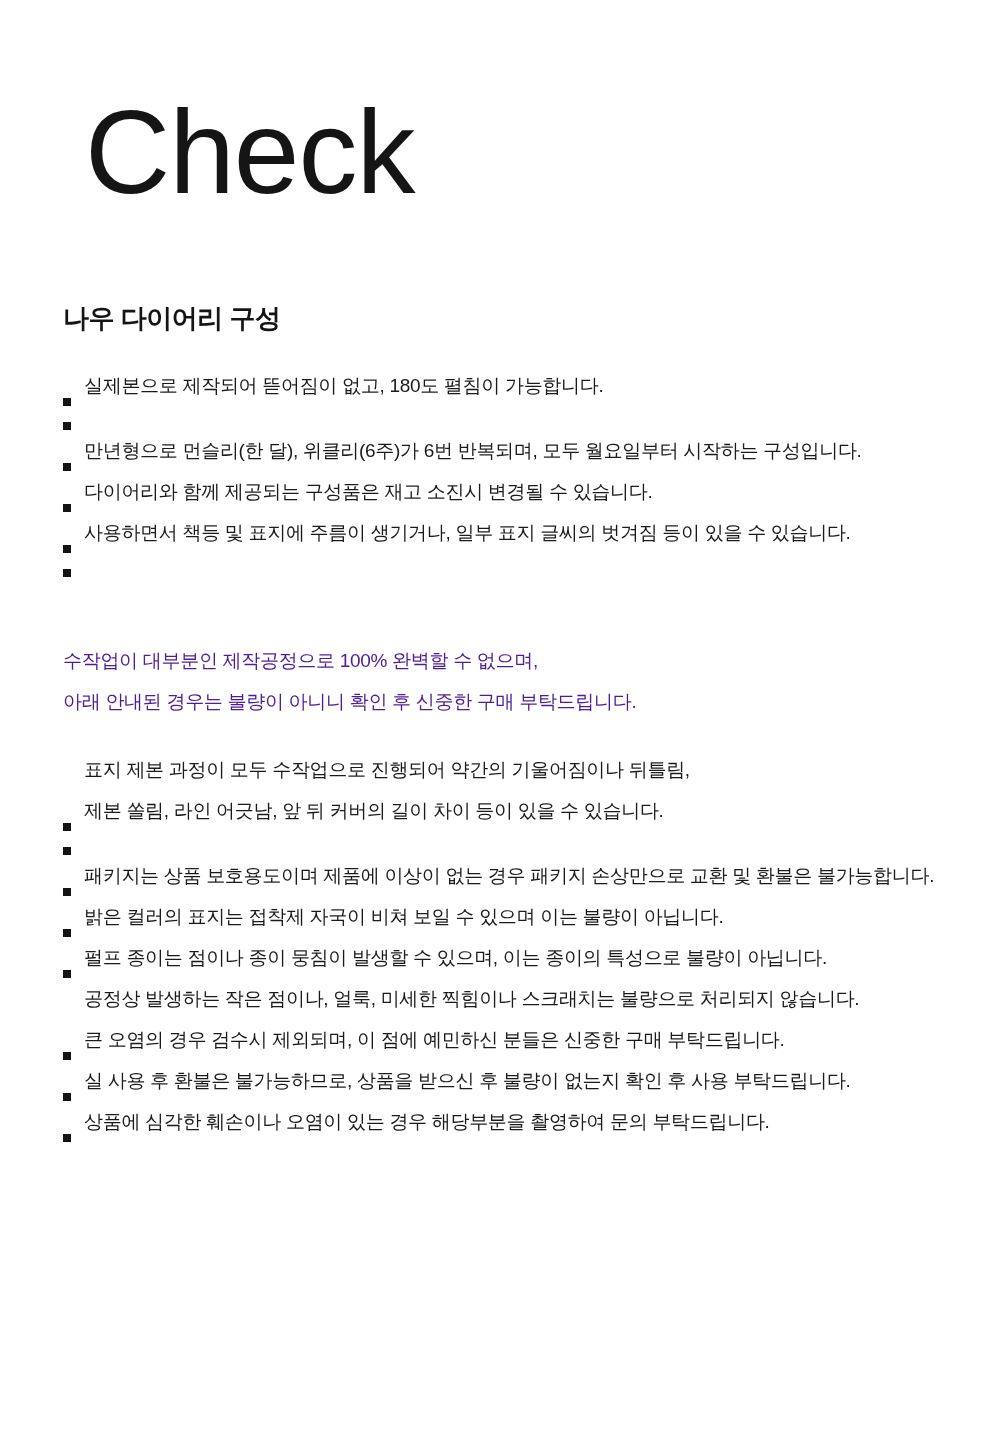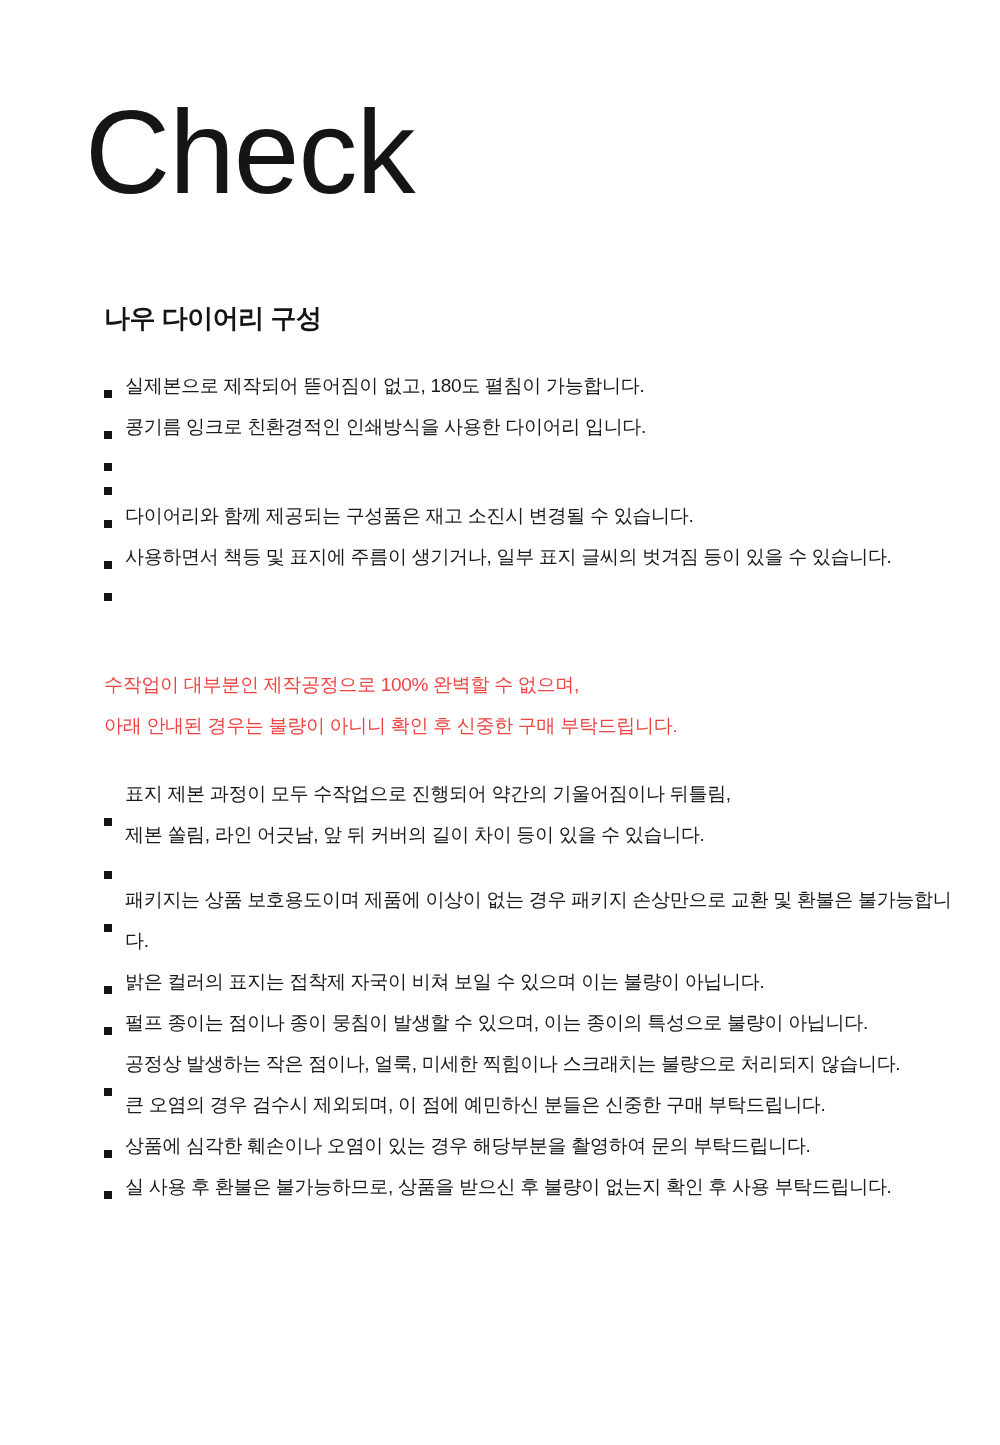--- a/index.html
+++ b/index.html
@@ -24,53 +24,53 @@
   .check-title {
     margin: 0;
     padding: 93px 0 0 85px;
     font-size: 118px;
     font-weight: 300;
     line-height: 1.0;
     letter-spacing: -1px;
     color: #151515;
   }
   .section {
-    margin-left: 104px;
+    margin-left: 63px;
     margin-right: 30px;
   }
   .section-heading {
     margin: 0;
     font-size: 26px;
     font-weight: 700;
     line-height: 30px;
     letter-spacing: -0.5px;
     color: #141414;
   }
   .section-diary { margin-top: 92px; }
   .section-notice { margin-top: 63px; }
 
   .intro {
     margin: 28px 0 0 0;
     font-size: 19px;
     line-height: 41px;
     letter-spacing: -0.3px;
-    color: #ef4444;
+    color: #4c1d95;
   }
 
   .bullet-list {
     list-style: none;
     margin: 0;
     padding: 0;
   }
   .bullet-list.first-list { margin-top: 32px; }
   .bullet-list.second-list { margin-top: 27px; }
 
   .bullet-list li {
     display: flex;
-    align-items: center;
+    align-items: flex-end;
     font-size: 19px;
     line-height: 41px;
     letter-spacing: -0.3px;
     color: #1a1a1a;
   }
   .bullet-square {
     flex: 0 0 auto;
     width: 8px;
     height: 8px;
     margin: 16px 13px 0 0;
@@ -90,27 +90,24 @@
   <section class="section section-diary">
     <h2 class="section-heading">나우 다이어리 구성</h2>
 
     <ul class="bullet-list first-list">
       <li>
         <span class="bullet-square"></span>
         <span class="li-text">실제본으로 제작되어 뜯어짐이 없고, 180도 펼침이 가능합니다.</span>
       </li>
       <li>
         <span class="bullet-square"></span>
-        <span class="li-text">콩기름 잉크로 친환경적인 인쇄방식을 사용한 다이어리 입니다.</span>
       </li>
       <li>
         <span class="bullet-square"></span>
-      </li>
-      <li>
-        <span class="bullet-square"></span>
+        <span class="li-text">만년형으로 먼슬리(한 달), 위클리(6주)가 6번 반복되며, 모두 월요일부터 시작하는 구성입니다.</span>
       </li>
       <li>
         <span class="bullet-square"></span>
         <span class="li-text">다이어리와 함께 제공되는 구성품은 재고 소진시 변경될 수 있습니다.</span>
       </li>
       <li>
         <span class="bullet-square"></span>
         <span class="li-text">사용하면서 책등 및 표지에 주름이 생기거나, 일부 표지 글씨의 벗겨짐 등이 있을 수 있습니다.</span>
       </li>
       <li>
@@ -147,22 +144,22 @@
         <span class="bullet-square"></span>
         <span class="li-text">펄프 종이는 점이나 종이 뭉침이 발생할 수 있으며, 이는 종이의 특성으로 불량이 아닙니다.</span>
       </li>
       <li>
         <span class="bullet-square"></span>
         <span class="li-text">공정상 발생하는 작은 점이나, 얼룩, 미세한 찍힘이나 스크래치는 불량으로 처리되지 않습니다.
 큰 오염의 경우 검수시 제외되며, 이 점에 예민하신 분들은 신중한 구매 부탁드립니다.</span>
       </li>
       <li>
         <span class="bullet-square"></span>
-        <span class="li-text">상품에 심각한 훼손이나 오염이 있는 경우 해당부분을 촬영하여 문의 부탁드립니다.</span>
+        <span class="li-text">실 사용 후 환불은 불가능하므로, 상품을 받으신 후 불량이 없는지 확인 후 사용 부탁드립니다.</span>
       </li>
       <li>
         <span class="bullet-square"></span>
-        <span class="li-text">실 사용 후 환불은 불가능하므로, 상품을 받으신 후 불량이 없는지 확인 후 사용 부탁드립니다.</span>
+        <span class="li-text">상품에 심각한 훼손이나 오염이 있는 경우 해당부분을 촬영하여 문의 부탁드립니다.</span>
       </li>
     </ul>
   </section>
 
 </div>
 
 </body></html>

